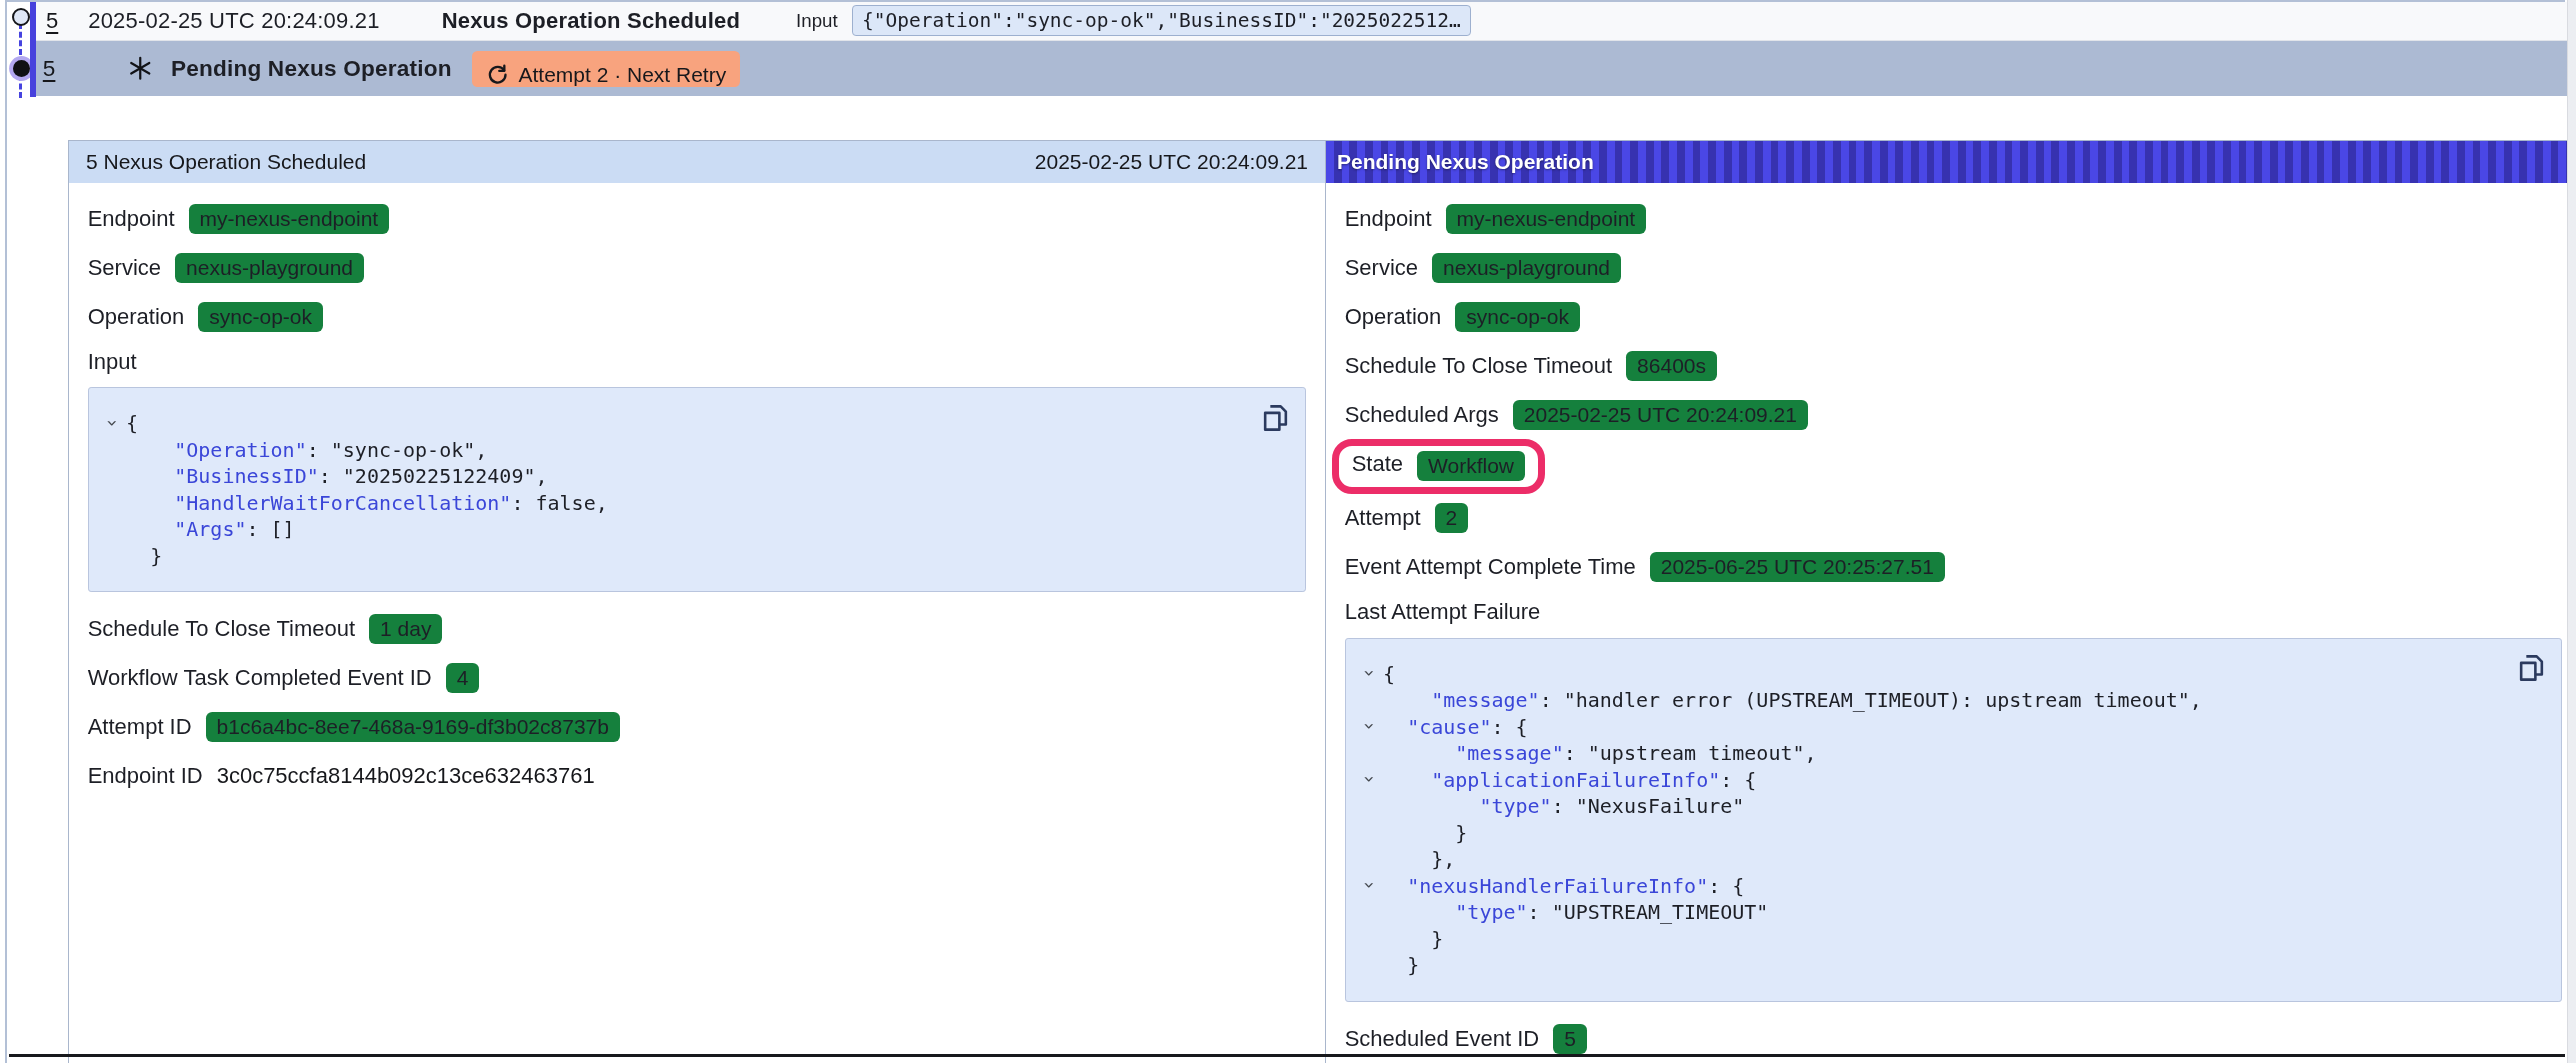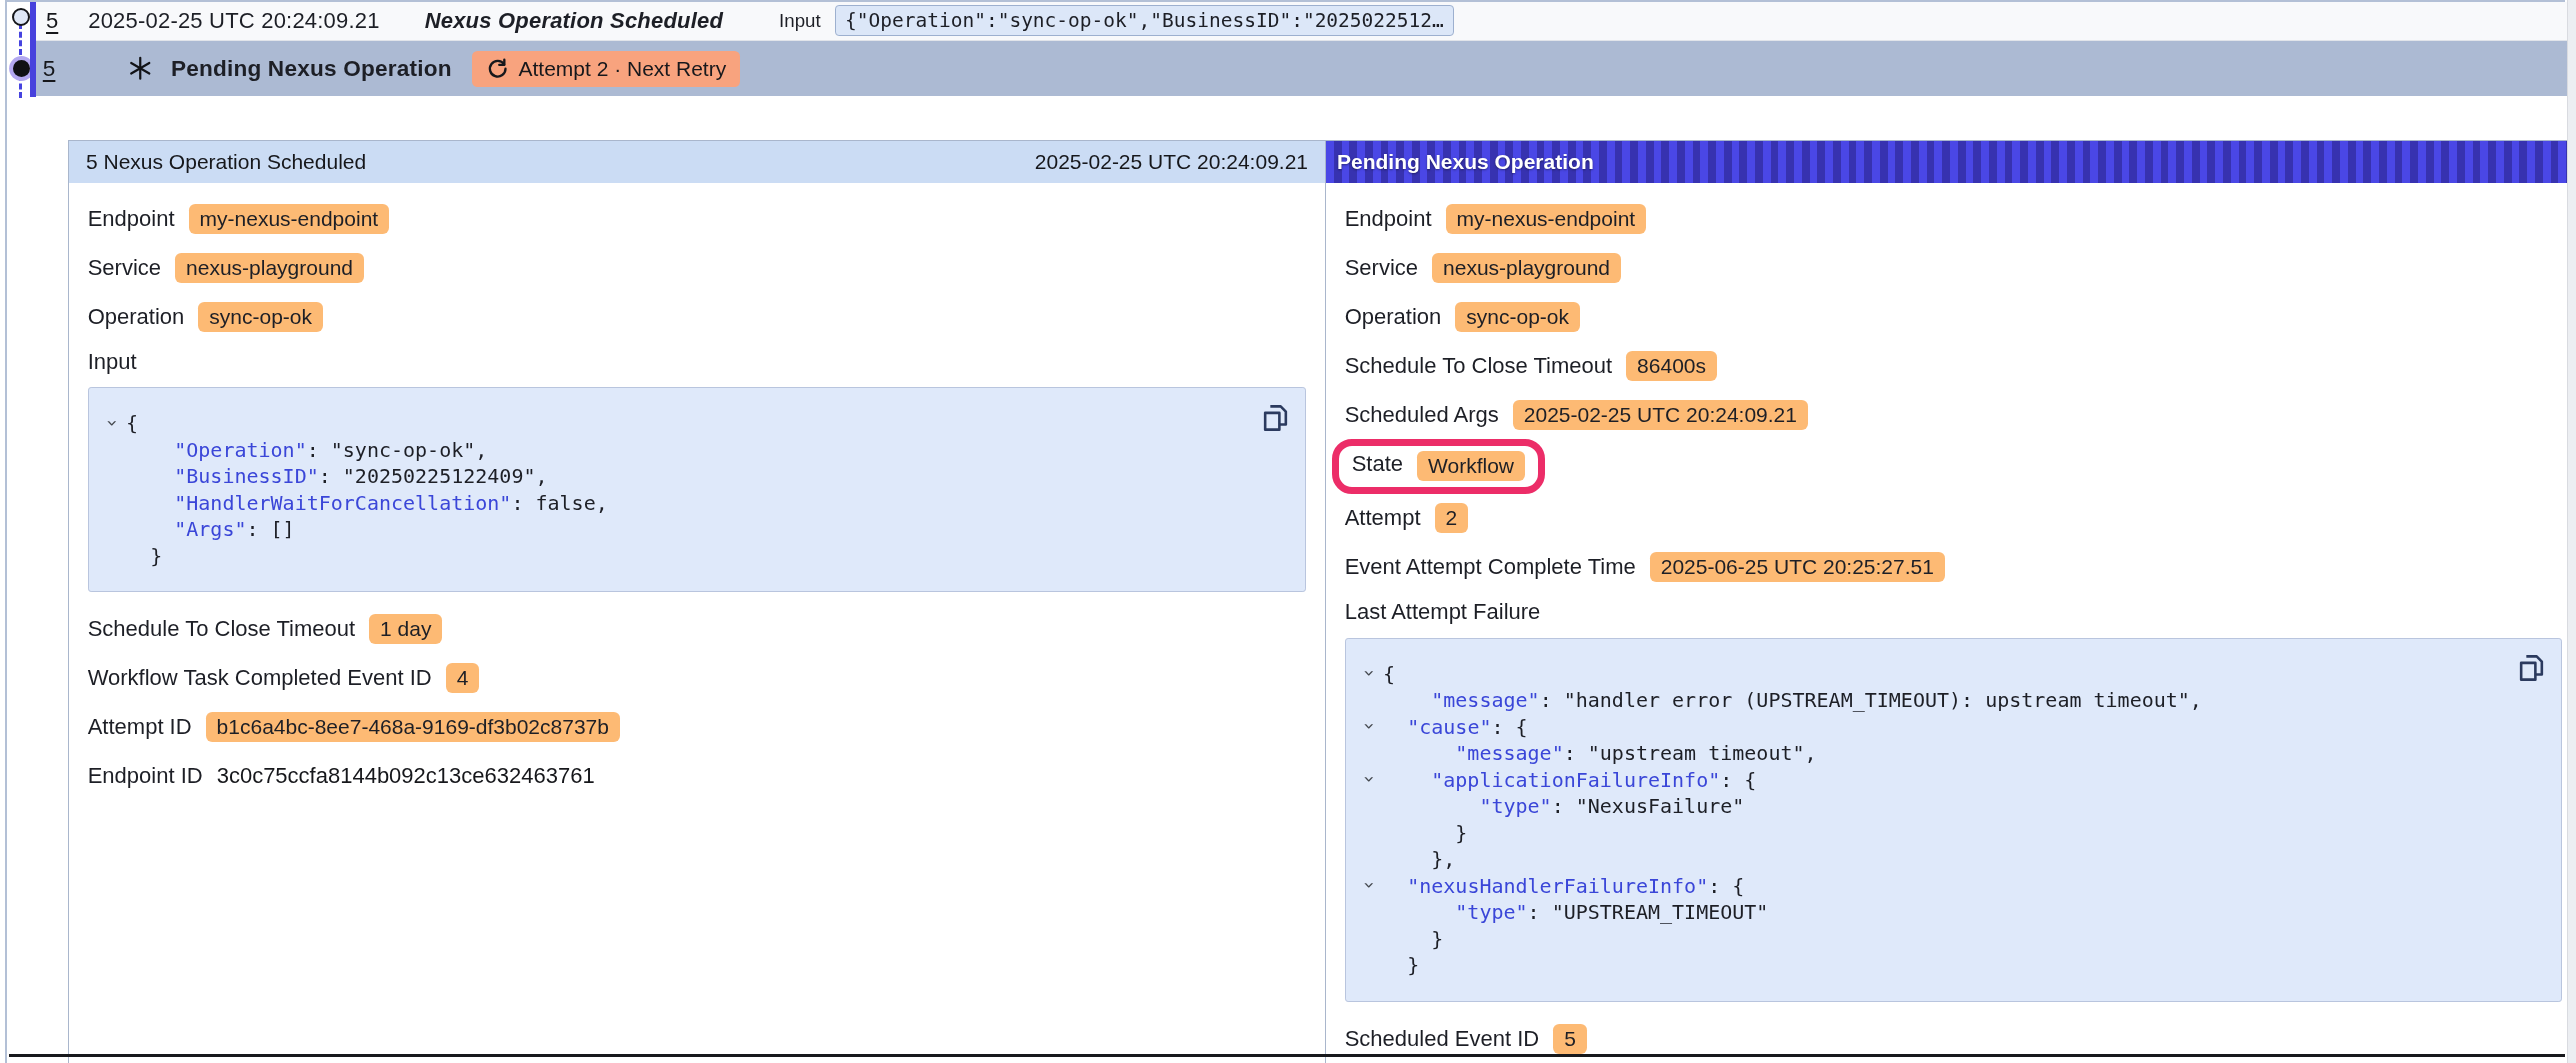--- a/index.html
+++ b/index.html
@@ -25,33 +25,33 @@
     position:absolute; left:35px; top:1.6px; width:2532px; height:39px;
     background:#f8f9fb; border-bottom:1.6px solid #e1e4ea;
     display:flex; align-items:center; font-size:22px;
   }
   .row2 {
     position:absolute; left:35px; top:41px; width:2532px; height:55px;
     background:#acbad3; display:flex; align-items:center; font-size:22.6px;
   }
   .evt-id { color:#16171b; text-decoration:underline; text-underline-offset:3.9px; margin-left:11px; cursor:pointer; }
   .evt-time { margin-left:30px; letter-spacing:0.2px; }
-  .evt-name { margin-left:45px; font-weight:700; letter-spacing:0.2px;font-style:italic; }
+  .evt-name { margin-left:62px; font-weight:700; letter-spacing:0.2px; }
   .input-label { margin-left:56px; font-size:18.7px; }
   .input-chip {
     margin-left:14px; font-family:"DejaVu Sans Mono", monospace; font-size:19.5px;
     background:#dce7f8; border:1.6px solid #9db0cf; border-radius:3.9px;
     padding:3.1px 9.4px; max-width:764px; white-space:nowrap; overflow:hidden;
   }
   .row2 .evt-id { margin-left:7.8px; }
   .ast-icon { margin-left:72px; width:26.5px; height:26.5px; }
   .pending-title { margin-left:17px; font-weight:700; letter-spacing:0.2px; }
   .retry-badge {
     margin-left:20px; background:#f8a37e; border-radius:5.5px; height:36px;
-    display:flex; align-items:center; gap:9.4px; padding:0 14px; font-size:21px; color:#17181c;
+    display:flex; align-items:flex-end; gap:9.4px; padding:0 14px; font-size:21px; color:#17181c;
   }
   .retry-icon { width:23.4px; height:23.4px; }
 
   
   .panel {
     position:absolute; left:68px; top:106px; width:2514px; height:985px;
     background:#fff; border:1.6px solid #a9b6cc; display:flex;margin-top:34px;
   }
   .col { flex:1 1 50%; min-width:0; display:flex; flex-direction:column; }
   .col.right { border-left:1.6px solid #a9b6cc; }
@@ -63,21 +63,21 @@
   .striped-header {
     background:repeating-linear-gradient(90deg,#4a47e6 0 7.8px,#3732b0 7.8px 15.6px);
     color:#ffffff; font-weight:600; padding:0 11px;
     text-shadow:0 0.8px 2.3px rgba(0,0,0,.45);
   }
   .col-body { padding:18.7px 18.7px 7.8px 18.7px; }
 
   .field-row { display:flex; align-items:center; min-height:34px; margin-bottom:15px; font-size:22px; }
   .f-label { margin-right:14px; white-space:nowrap; }
   .f-badge {
-    background:#fdba74; border-radius:6.2px; padding:3px 11px; white-space:nowrap; font-size:21px;
+    background:#15803d; border-radius:6.2px; padding:3px 11px; white-space:nowrap; font-size:21px;
   }
   .f-link { text-underline-offset:4.7px; color:#16171b; cursor:pointer; }
   .hl-box {
     display:inline-flex; border:7px solid #ec2d68; border-radius:20px;
     background:#ffffff; padding:5.5px 12.5px; margin:-7.8px 0 -7.8px -12.5px;
   }
   .code-label { font-size:22px; margin:3.1px 0 12.5px 0; }
   .code-block {
     position:relative; background:#dfe9fa; border:1.6px solid #b9c5de; border-radius:3.1px;
     padding:22px 55px 22px 9.4px; margin-bottom:20px;

